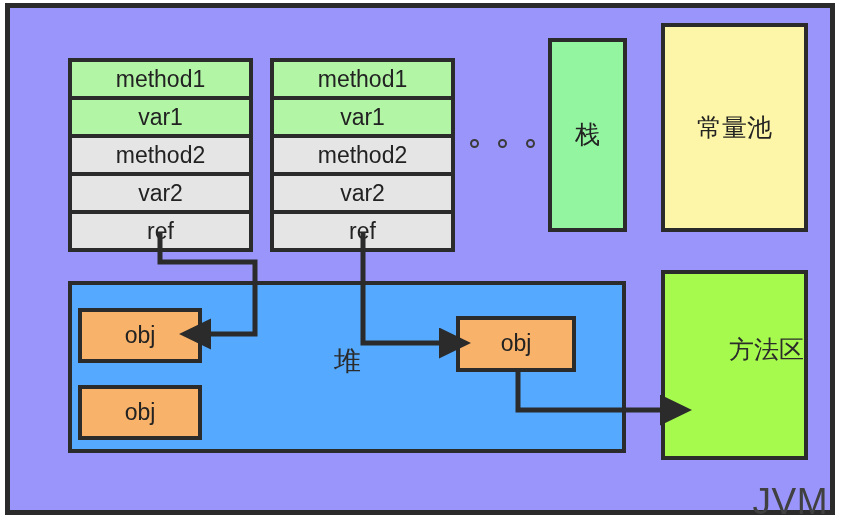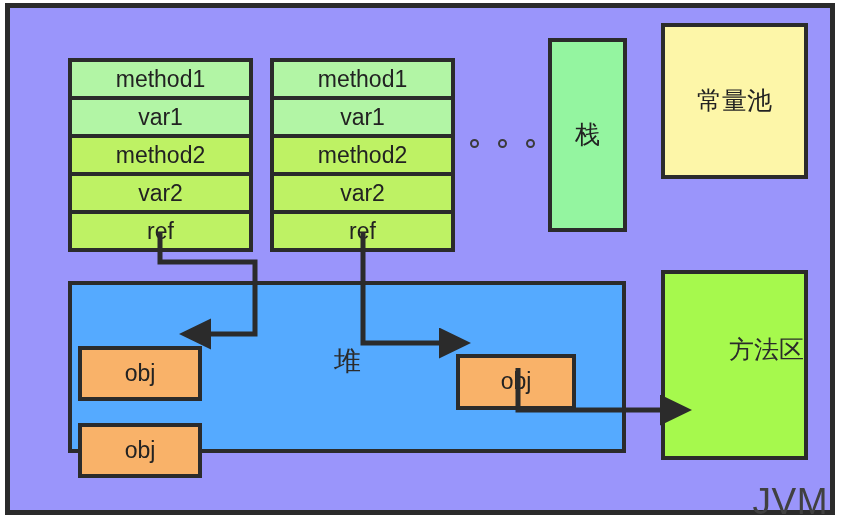--- a/index.html
+++ b/index.html
@@ -59,31 +59,31 @@
     display: flex;
     align-items: center;
     justify-content: center;
     font-size: 23px;
     color: #222;
     border-bottom: 4px solid #2b2b2b;
     box-sizing: border-box;
   }
   .frame-cell:last-child { border-bottom: none; }
   .cell-green { background: #b2f5a5; }
-  .cell-yellow { background: #bef264; }
+  .cell-yellow { background: #e5e5e5; }
 
   
   .region-stack   { background: #94f5a0; }
   .region-pool    { background: #fdf6a8; }
   .region-method  { background: #a6f94d; }
   .region-heap    { background: #55aaff; }
   .obj-box        { background: #f9b269; }
 
   .cn { font-size: 25px; }
-  .label-en { font-size: 23px; margin-top: 38px; }
+  .label-en { font-size: 23px; }
 
   
   .heap-title {
     position: absolute;
     font-size: 27px;
     color: #2b2b2b;
   }
   
   .method-title {
     position: absolute;
@@ -143,21 +143,21 @@
   <div class="dots" style="left:470px; top:139px;">
     <span class="dot"></span>
     <span class="dot"></span>
     <span class="dot"></span>
   </div>
 
   <div class="box region-stack cn" style="left:548px; top:38px; width:79px; height:194px;">
     <span>栈</span>
   </div>
 
-  <div class="box region-pool cn" style="left:661px; top:23px; width:147px; height:156px;">
+  <div class="box region-pool cn" style="left:661px; top:23px; width:147px; height:209px;">
     <span>常量池</span>
   </div>
 
   <div class="box region-method" style="left:661px; top:270px; width:147px; height:190px; display:block;">
     <span class="method-title" style="left:0; right:0; top:62px; text-align:right;">方法区</span>
   </div>
 
   <div class="box region-heap" style="left:68px; top:281px; width:558px; height:172px; display:block;">
     <span class="heap-title" style="left:262px; top:62px;">堆</span>
 

